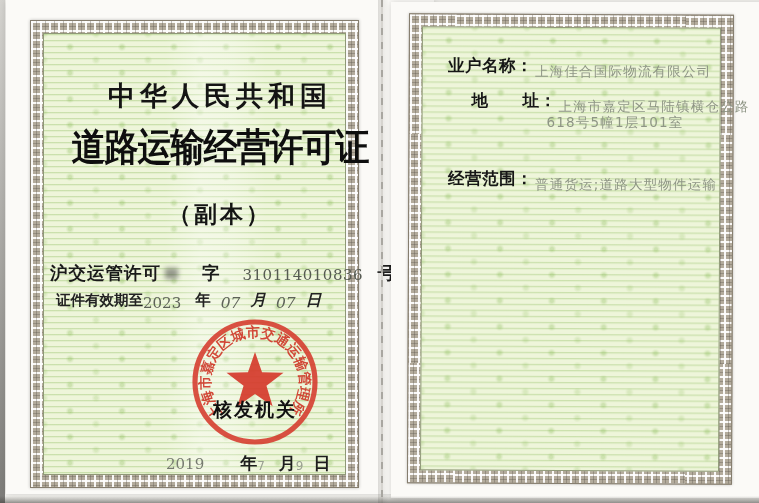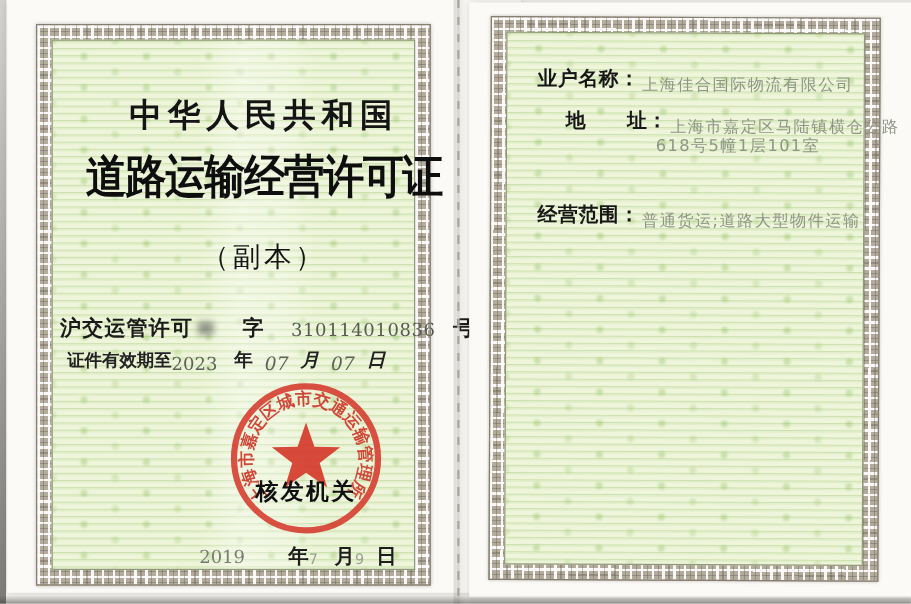--- a/index.html
+++ b/index.html
@@ -43,21 +43,21 @@
   .left-frame .pattern::after{content:"";position:absolute;inset:0;
     background:linear-gradient(90deg,transparent 40%,rgba(255,255,255,.34) 52%,rgba(255,255,255,.26) 63%,transparent 74%);}
 
   
   .lp-text{position:absolute;left:0;width:100%;text-align:center;color:#141414;}
   .country{top:78px;font-family:"DejaVu Serif","Liberation Serif",serif;
     font-size:27px;font-weight:600;letter-spacing:5px;}
   .main-title{top:125px;font-size:34px;font-weight:900;letter-spacing:-1px;
     transform:scaleY(1.12);color:#0e0e0e;}
   .copy-label{top:199px;font-family:"DejaVu Serif","Liberation Serif",serif;
-    font-size:23px;font-weight:400;letter-spacing:3px;}
+    font-size:23px;font-weight:700;letter-spacing:3px;}
 
   .license-row{position:absolute;left:44px;right:34px;top:261px;display:flex;
     align-items:baseline;font-weight:700;font-size:17.5px;color:#1a1a1a;letter-spacing:1px;}
   .smudge{width:13px;height:11px;margin-left:4px;background:#3c3c3c;opacity:.5;
     filter:blur(2.5px);align-self:center;}
   .zi{margin-left:24px;}
   .license-number{margin-left:22px;font-family:"DejaVu Serif","Liberation Serif",serif;
     font-weight:400;font-size:15px;color:#565b52;letter-spacing:.5px;transform:translateY(1px);}
   .hao{margin-left:auto;margin-right:4px;}
 

